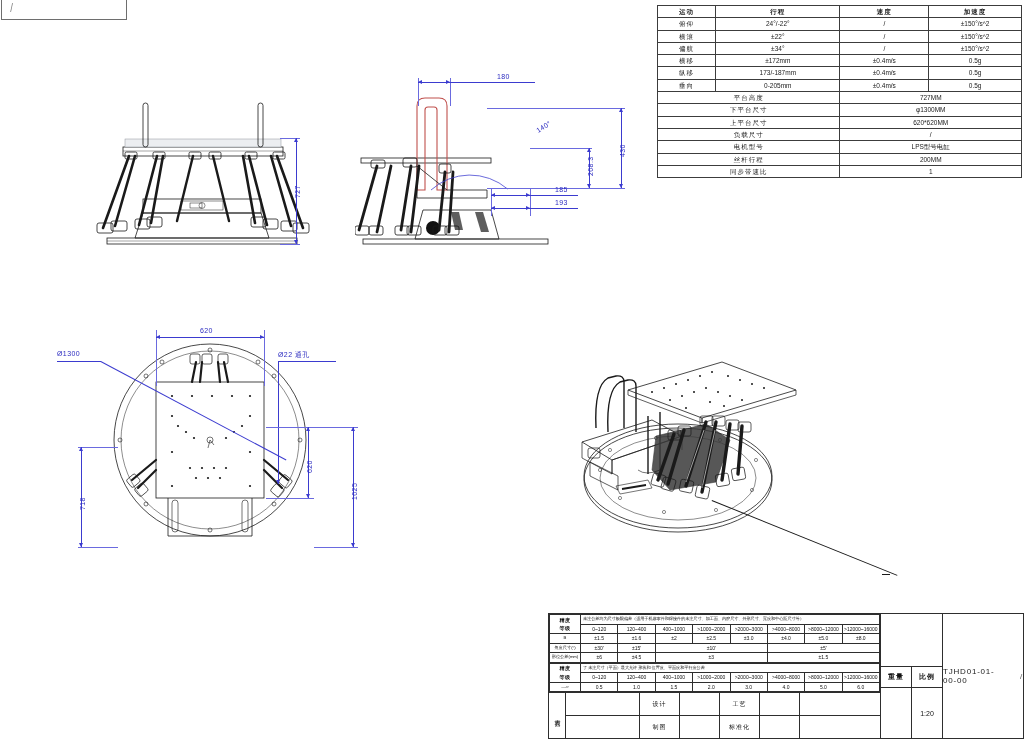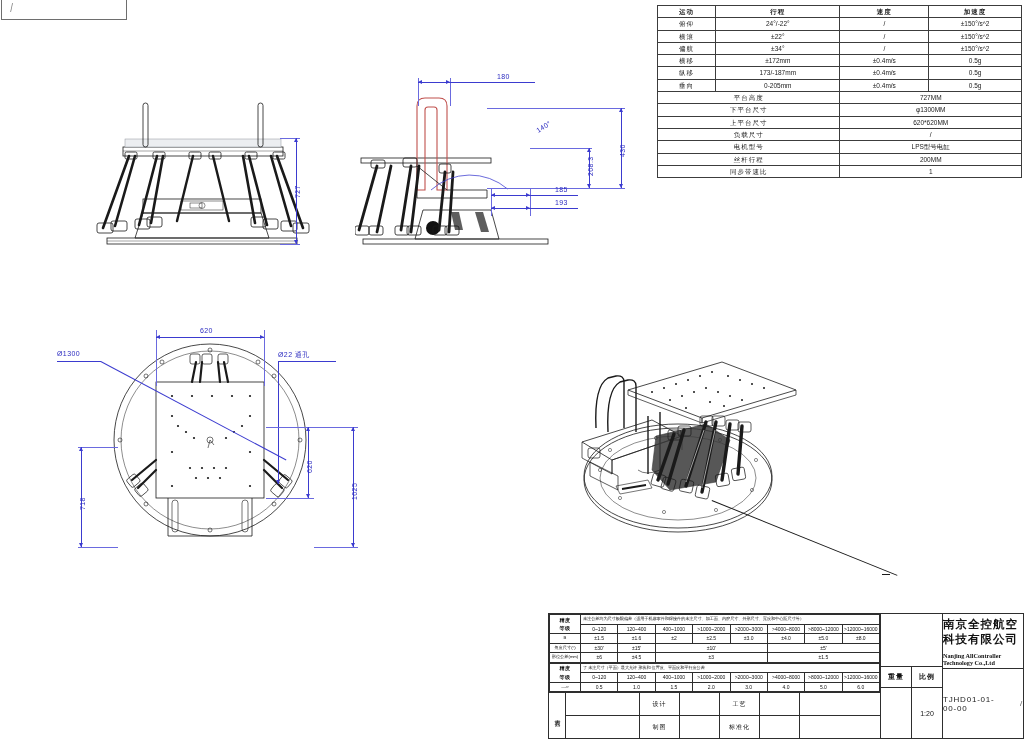--- a/index.html
+++ b/index.html
@@ -729,24 +729,20 @@
         <div>重量</div>
         <div>比例</div>
       </div>
       <div class="mid-val">
         <div></div>
         <div>1:20</div>
       </div>
     </div>
 
     <div id="tb-right">
-      <div class="co-block">
-        <div id="co-cn">南京全控航空科技有限公司</div>
-        <div id="co-en">Nanjing AllController Technology Co.,Ltd</div>
-      </div>
       <div class="dwgno-block">
         <span>TJHD01-01-00-00</span>
         <span class="slash">/</span>
       </div>
     </div>
 
   </div>
 
 </div>
 

